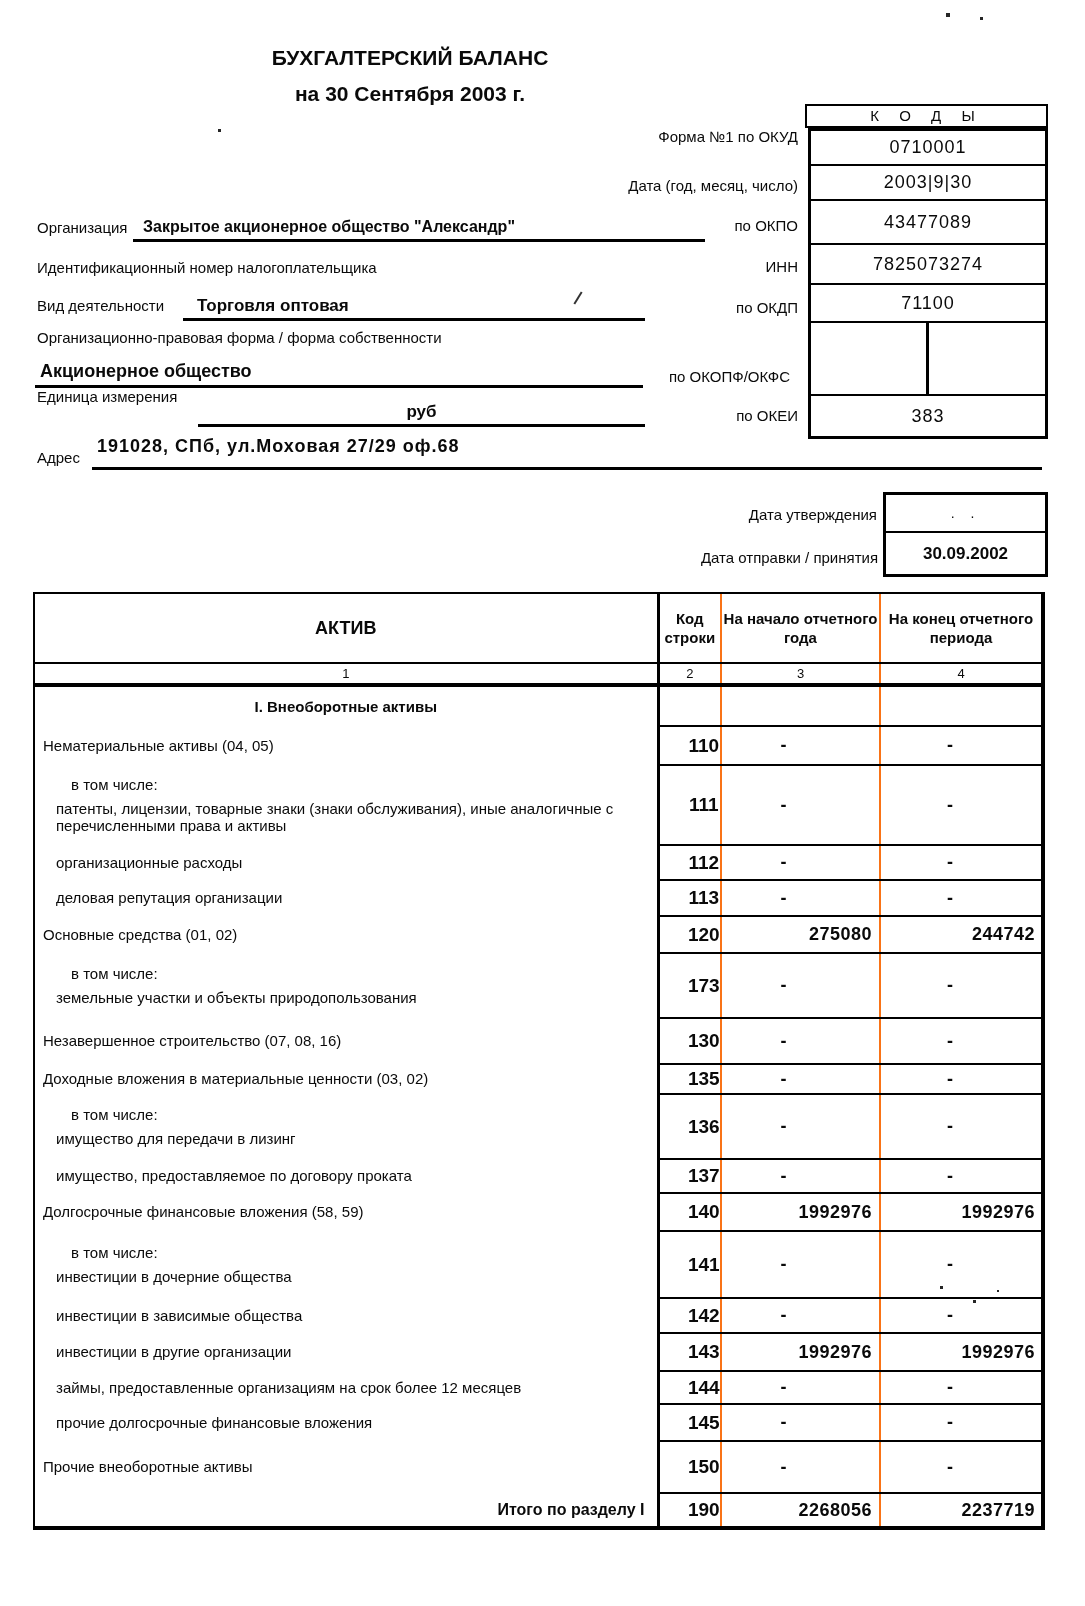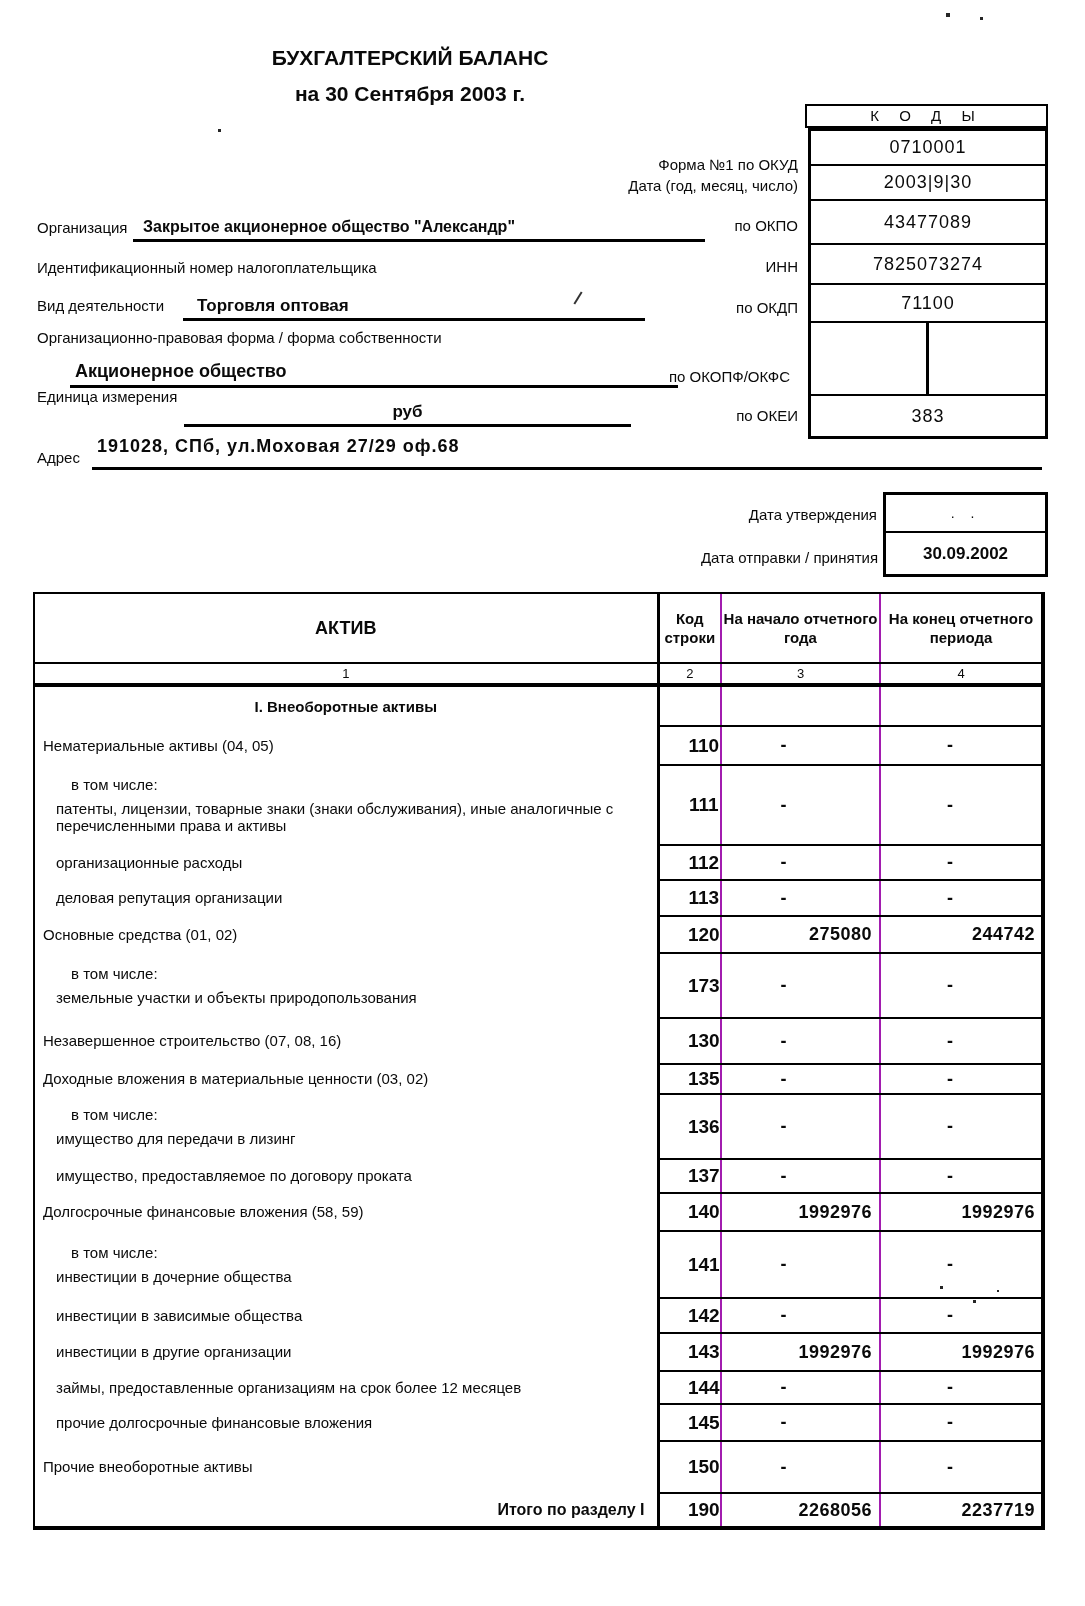--- a/index.html
+++ b/index.html
@@ -32,40 +32,40 @@
 
   .code-label { position: absolute; font-size: 15px; white-space: nowrap; }
   .r287 { right: 287px; } .r295 { right: 295px; }
 
   
   .f-label { position: absolute; font-size: 15px; white-space: nowrap; }
   .u-value { position: absolute; border-bottom: 3px solid #000; font-weight: bold;
     white-space: nowrap; overflow: hidden; }
   .org-value   { left: 133px; top: 213px; width: 572px; height: 29px; font-size: 16px; padding-left: 10px; line-height: 27px; }
   .act-value   { left: 183px; top: 292px; width: 462px; height: 29px; font-size: 17px; padding-left: 14px; line-height: 27px; }
-  .legal-value { left: 35px;  top: 357px; width: 608px; height: 31px; font-size: 18px; padding-left: 5px;  line-height: 28px; margin-left: 35px; }
-  .unit-value  { left: 184px; top: 399px; width: 447px; height: 28px; font-size: 17px; text-align: center; line-height: 26px; }
+  .legal-value { left: 35px;  top: 357px; width: 608px; height: 31px; font-size: 18px; padding-left: 5px;  line-height: 28px; }
+  .unit-value  { left: 198px; top: 399px; width: 447px; height: 28px; font-size: 17px; text-align: center; line-height: 26px; }
   .addr-value  { left: 92px;  top: 435px; width: 950px; height: 35px; font-size: 18px; letter-spacing: 1px; padding-left: 5px; line-height: 22px; }
 
   
   .appr-box { position: absolute; left: 883px; top: 492px; width: 165px; height: 85px;
     border: 3px solid #000; display: flex; flex-direction: column; }
   .appr-row1 { flex: none; height: 38px; border-bottom: 2px solid #000; display: flex;
     align-items: center; justify-content: center; font-size: 14px; letter-spacing: 6px; }
   .appr-row2 { flex: 1; display: flex; align-items: center; justify-content: center;
     font-weight: bold; font-size: 17px; border-radius: 20px; }
 
   
   .tbl-wrap { position: absolute; left: 33px; top: 592px; width: 1012px;
     border: 2px solid #000; border-right-width: 4px; border-bottom-width: 4px; }
   table.balance { border-collapse: collapse; table-layout: fixed; width: 100%; }
   table.balance td, table.balance th { padding: 0; vertical-align: middle; }
 
   .c1 { border-right: 3px solid #000; }
-  .c2, .c3 { border-right: 2px solid #a21caf; }
+  .c2, .c3 { border-right: 2px solid #f97316; }
 
   tr.hrow { height: 69px; }
   tr.hrow th { border-bottom: 2px solid #000; font-weight: bold; text-align: center; }
   th.h1 { font-size: 18px; }
   th.h2 { font-size: 15px; line-height: 1.3; font-weight: bold; }
 
   tr.nrow { height: 22px; }
   tr.nrow td { border-bottom: 4px solid #000; font-size: 13px; text-align: center; }
 
   tbody td.c2, tbody td.c3, tbody td.c4 { border-bottom: 2px solid #000; padding-left: 28px; }
@@ -121,21 +121,21 @@
         <span>71100</span>
       </div>
       <div class="code-row" style="height: 73px;">
         <div class="split-line"></div>
       </div>
       <div class="code-row" style="height: 40px;">
         <span>383</span>
       </div>
     </div>
   <div id="codes-labels">
-      <div class="code-label r287" style="top: 156px;">Форма №1 по ОКУД</div>
+      <div class="code-label r287" style="top: 128px;">Форма №1 по ОКУД</div>
       <div class="code-label r287" style="top: 177px;">Дата (год, месяц, число)</div>
       <div class="code-label r287" style="top: 217px;">по ОКПО</div>
       <div class="code-label r287" style="top: 258px;">ИНН</div>
       <div class="code-label r287" style="top: 299px;">по ОКДП</div>
       <div class="code-label r295" style="top: 368px;">по ОКОПФ/ОКФС</div>
       <div class="code-label r287" style="top: 407px;">по ОКЕИ</div>
     </div>
 
   <div class="f-label" style="left:37px; top:219px;">Организация</div>
   <div class="u-value org-value">Закрытое акционерное общество "Александр"</div>

